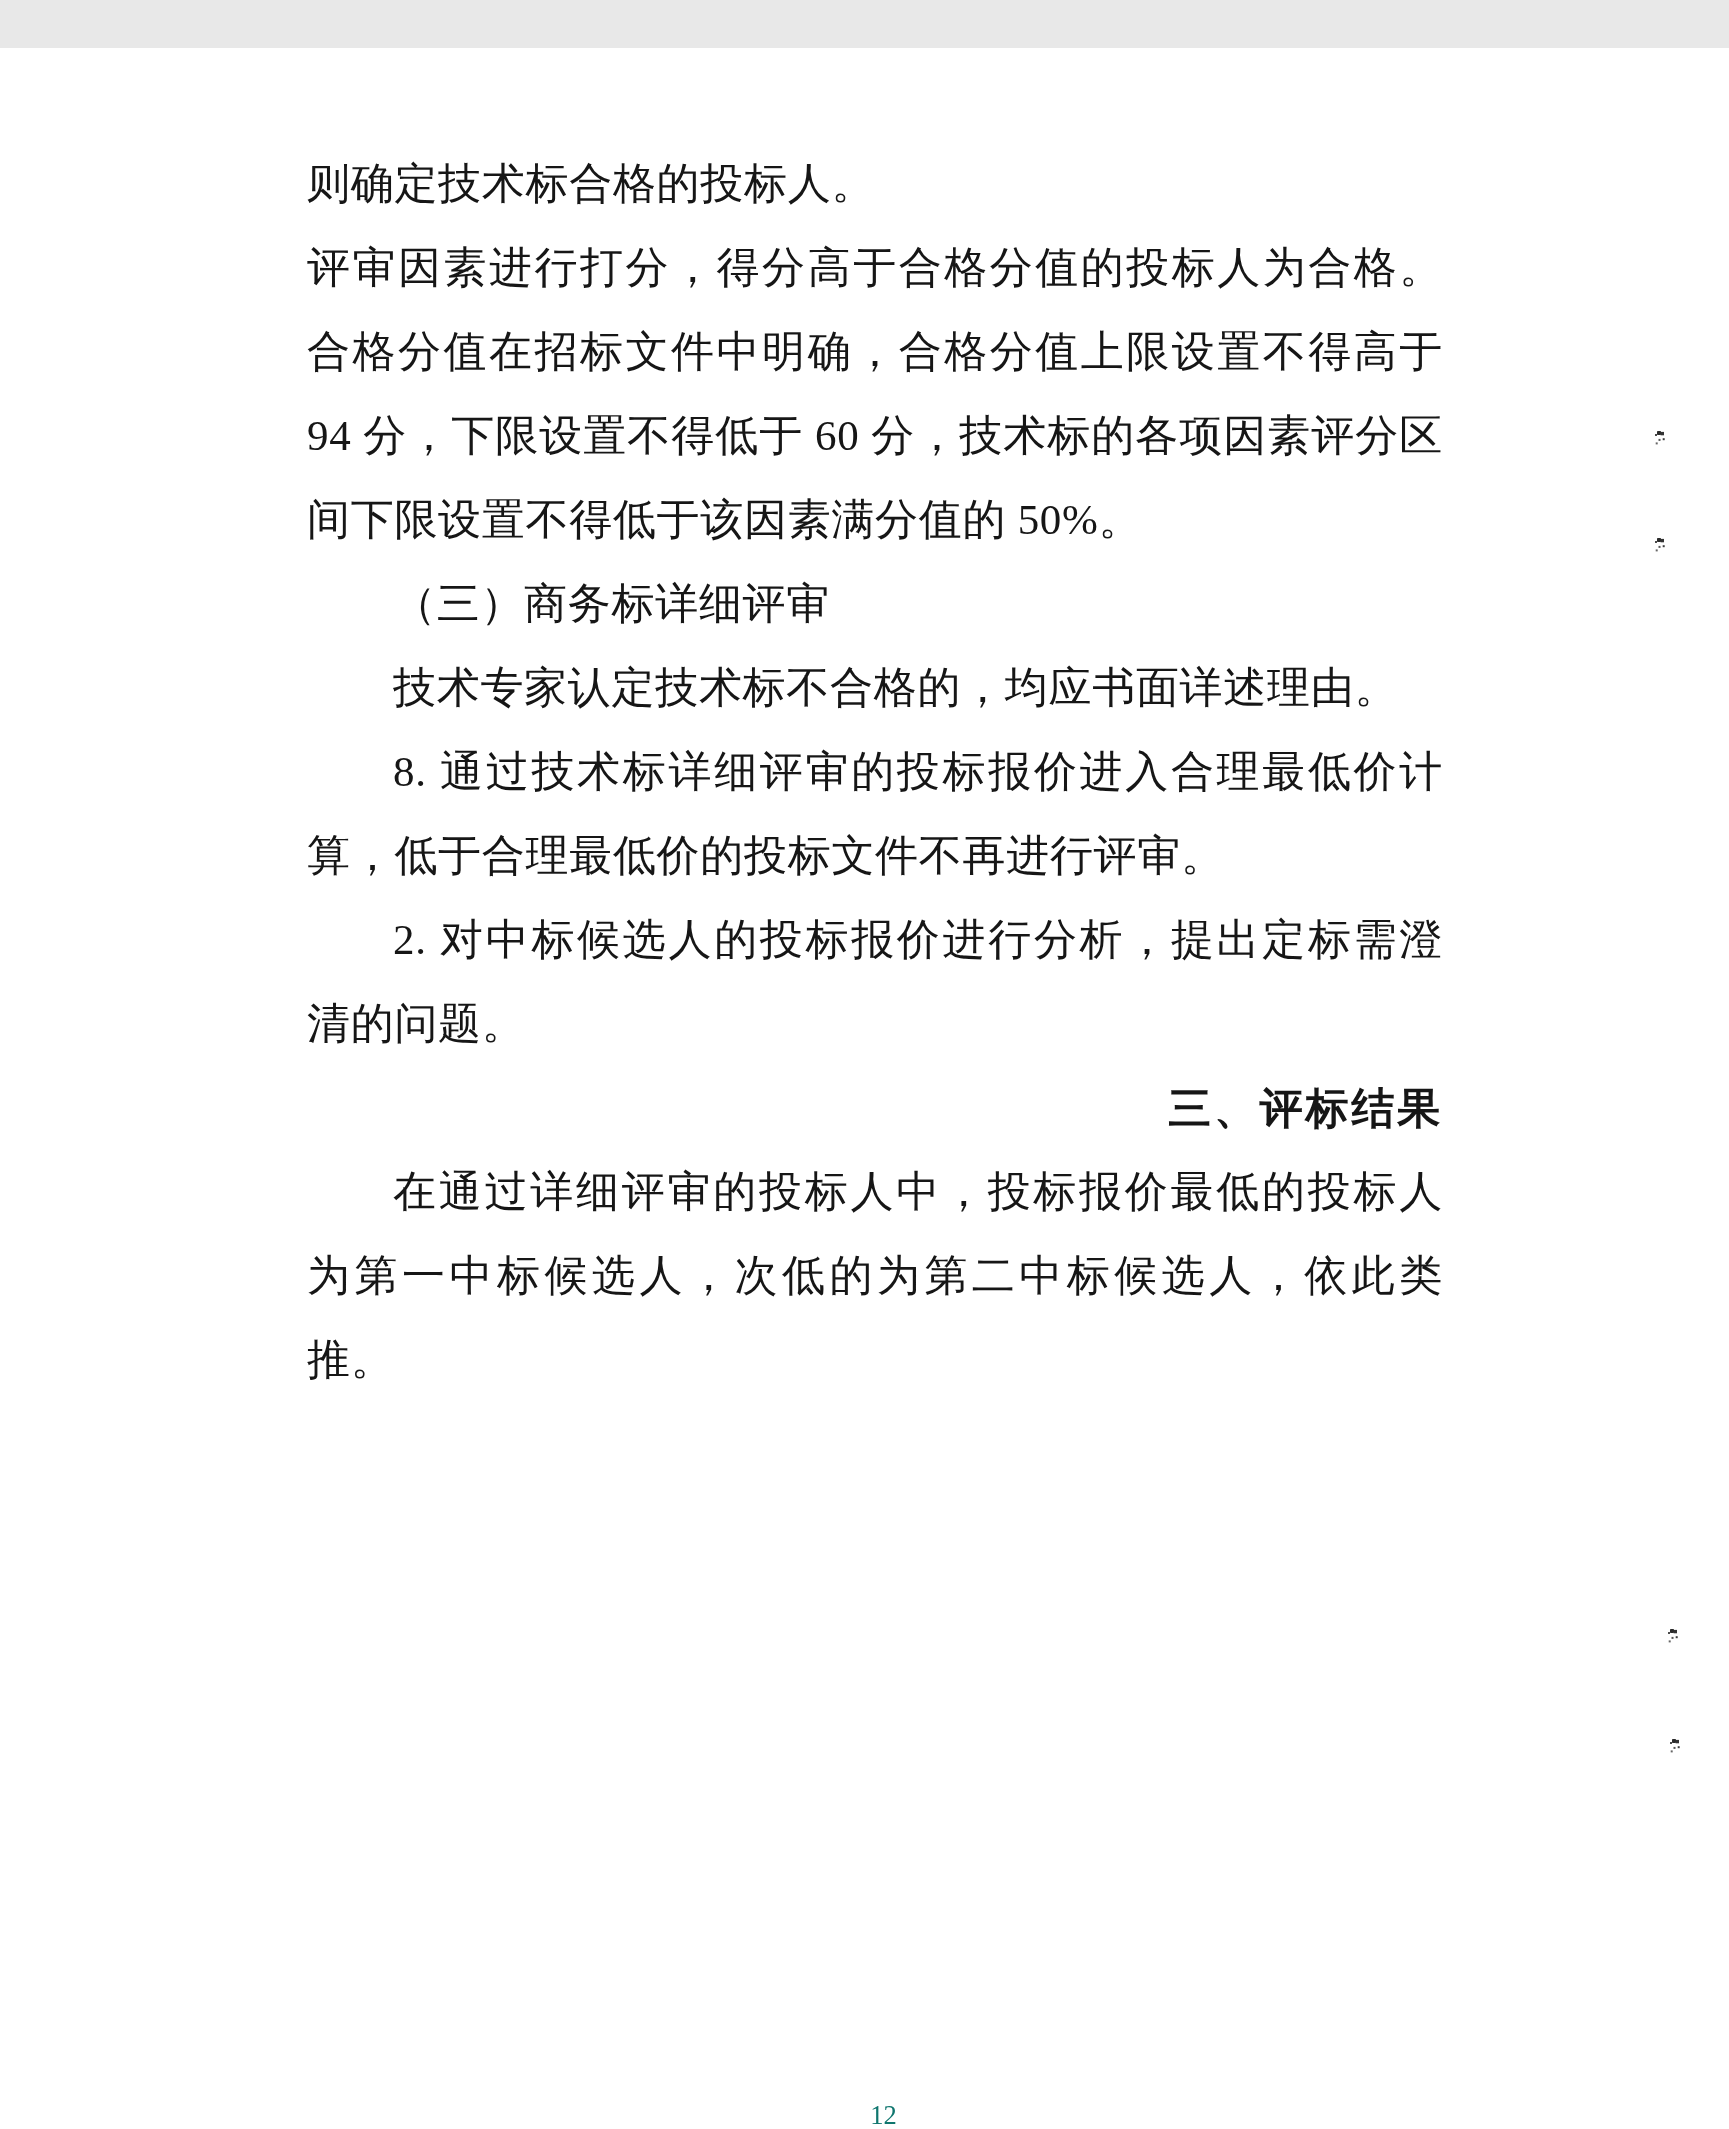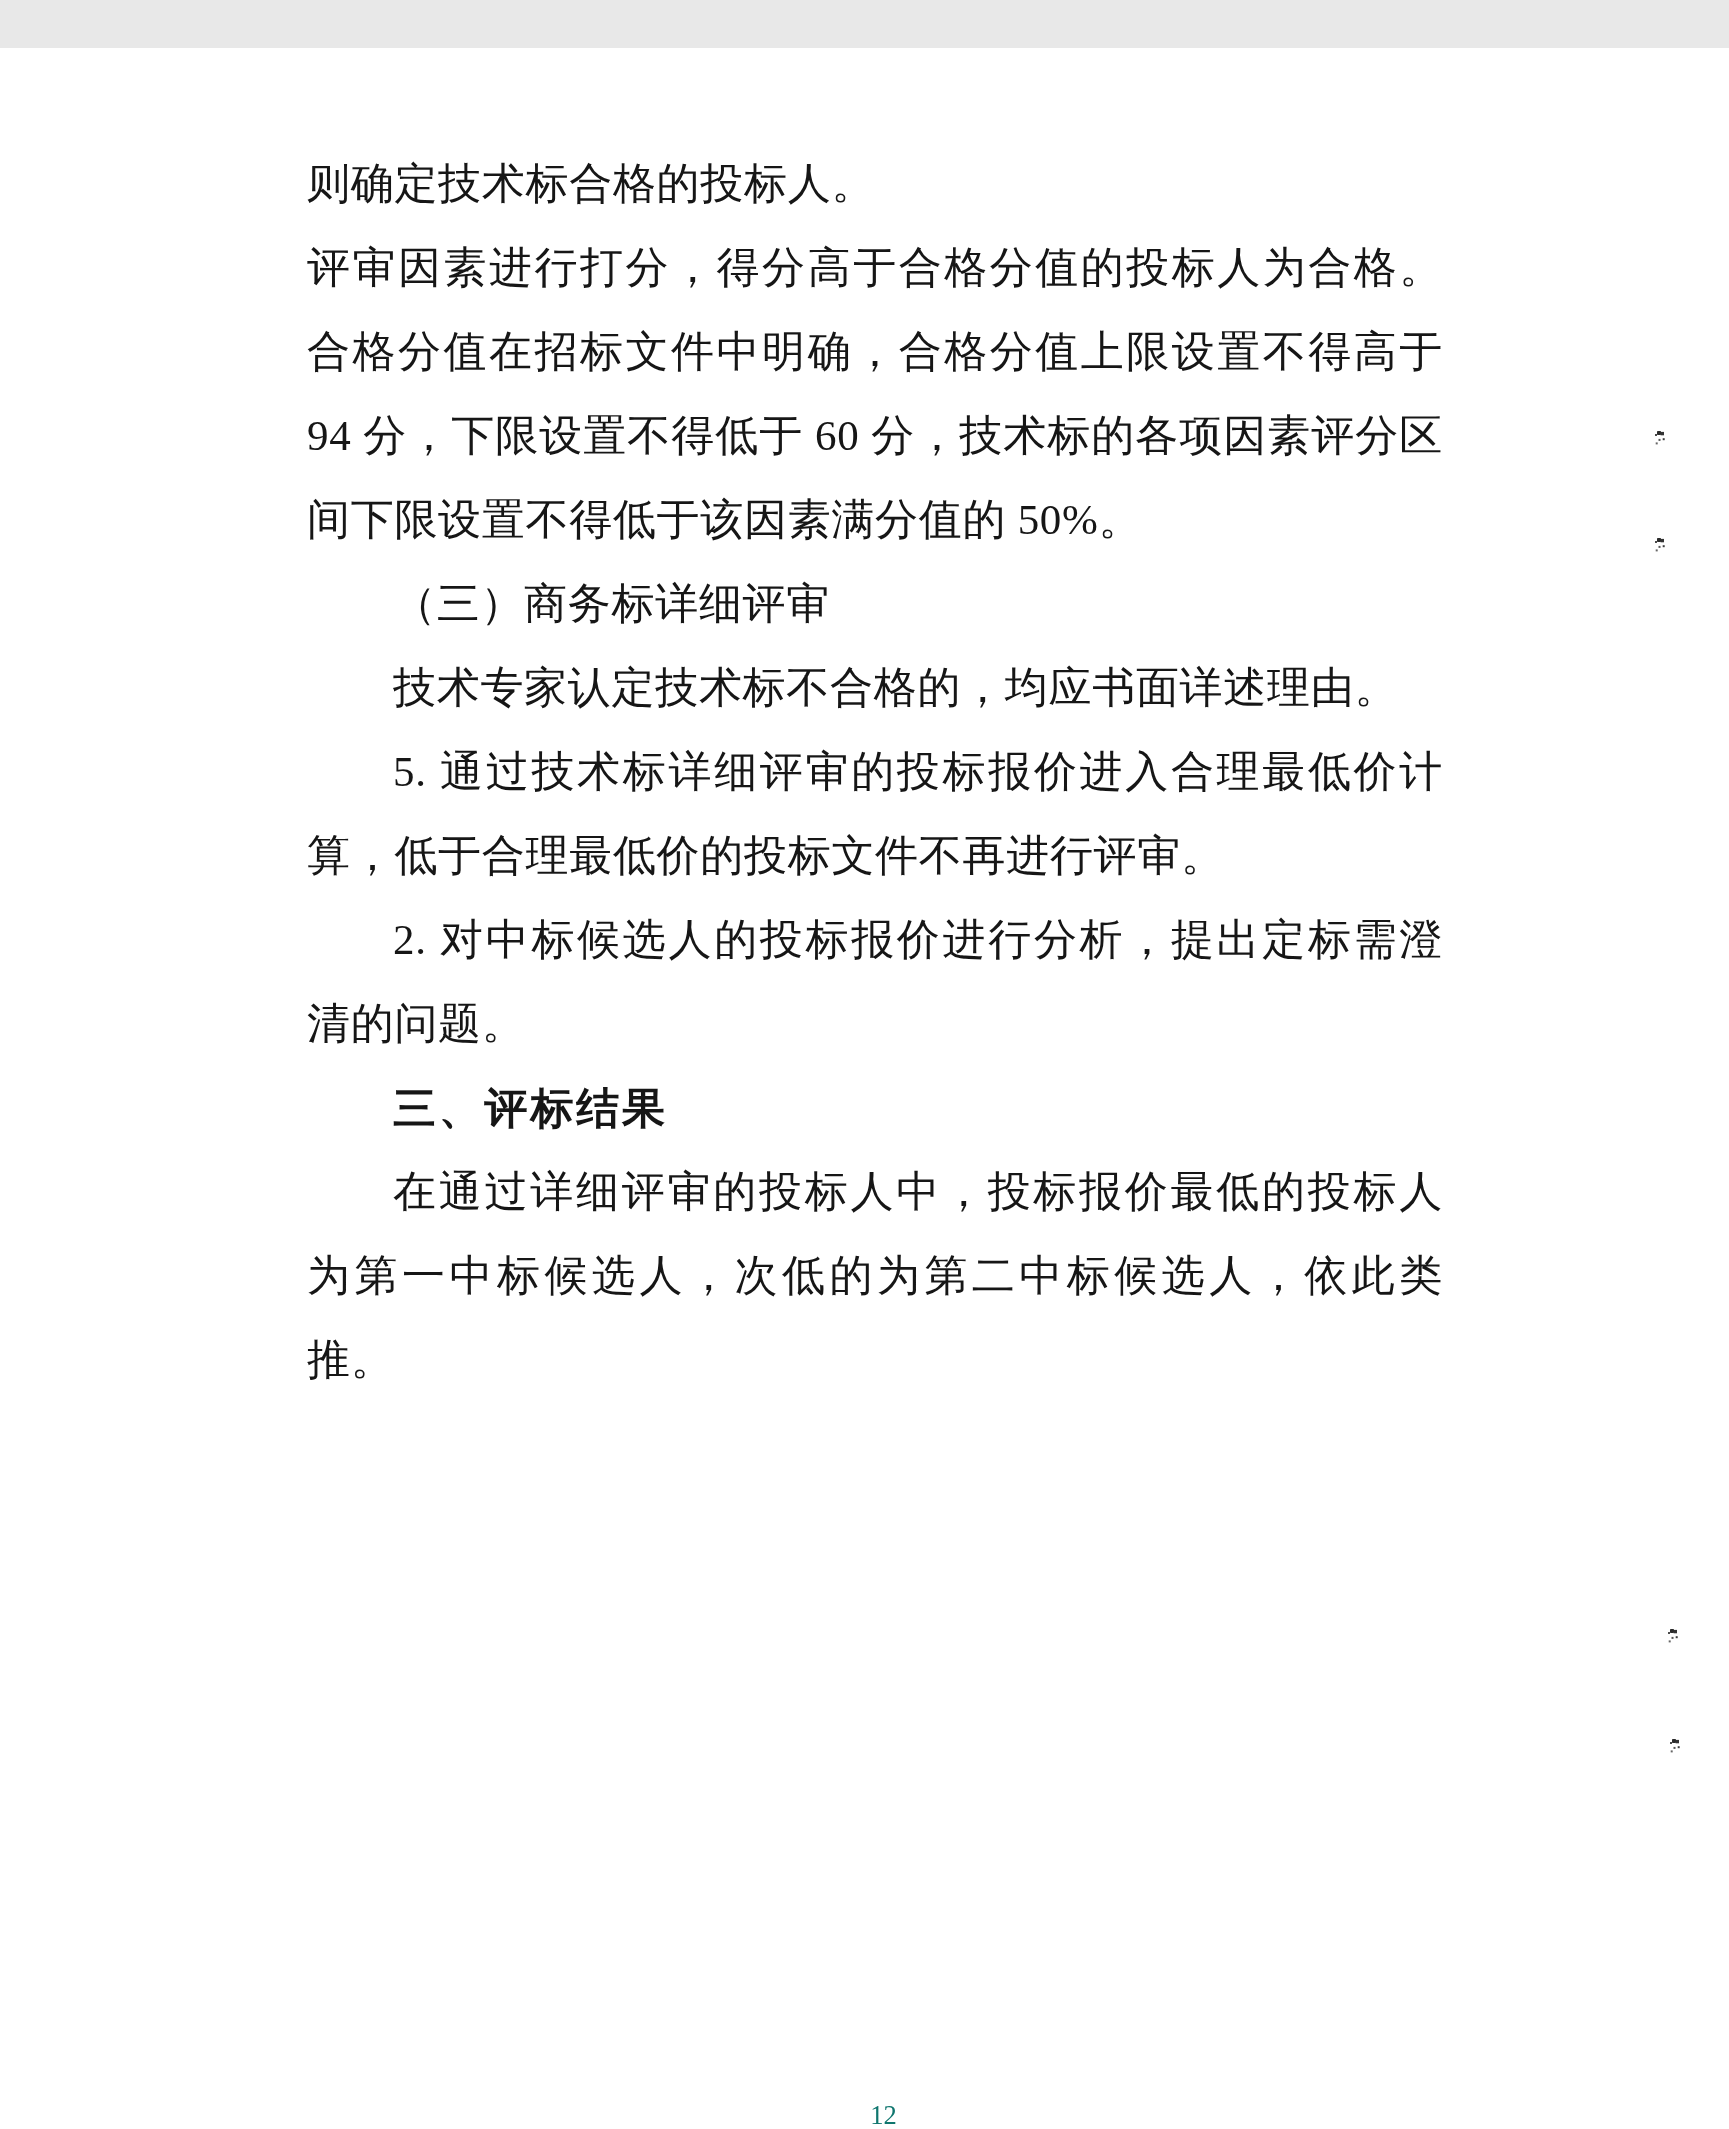--- a/index.html
+++ b/index.html
@@ -39,20 +39,21 @@
     text-justify: inter-character;
   }
   
   .indent {
     text-indent: 86px;
   }
   .heading {
     font-weight: bold;
     font-family: "Liberation Sans", sans-serif;
     letter-spacing: 2.8px;
+    text-align: right;
   }
   .page-number {
     position: absolute;
     left: 814px;
     top: 2050px;
     width: 139px;
     text-align: center;
     font-size: 26.5px;
     line-height: 35px;
     font-family: "Liberation Serif", serif;
@@ -87,21 +88,21 @@
 <div class="page">
 
   <div class="text-column">
     <div class="line">则确定技术标合格的投标人。</div>
     <div class="line j">评审因素进行打分，得分高于合格分值的投标人为合格。</div>
     <div class="line j">合格分值在招标文件中明确，合格分值上限设置不得高于</div>
     <div class="line j">94 分，下限设置不得低于 60 分，技术标的各项因素评分区</div>
     <div class="line">间下限设置不得低于该因素满分值的 50%。</div>
     <div class="line indent">（三）商务标详细评审</div>
     <div class="line indent">技术专家认定技术标不合格的，均应书面详述理由。</div>
-    <div class="line indent j">5. 通过技术标详细评审的投标报价进入合理最低价计</div>
+    <div class="line indent j">8. 通过技术标详细评审的投标报价进入合理最低价计</div>
     <div class="line">算，低于合理最低价的投标文件不再进行评审。</div>
     <div class="line indent j">2. 对中标候选人的投标报价进行分析，提出定标需澄</div>
     <div class="line">清的问题。</div>
     <div class="line indent heading">三、评标结果</div>
     <div class="line indent j">在通过详细评审的投标人中，投标报价最低的投标人</div>
     <div class="line j">为第一中标候选人，次低的为第二中标候选人，依此类</div>
     <div class="line">推。</div>
   </div>
 
   <div class="page-number">12</div>

